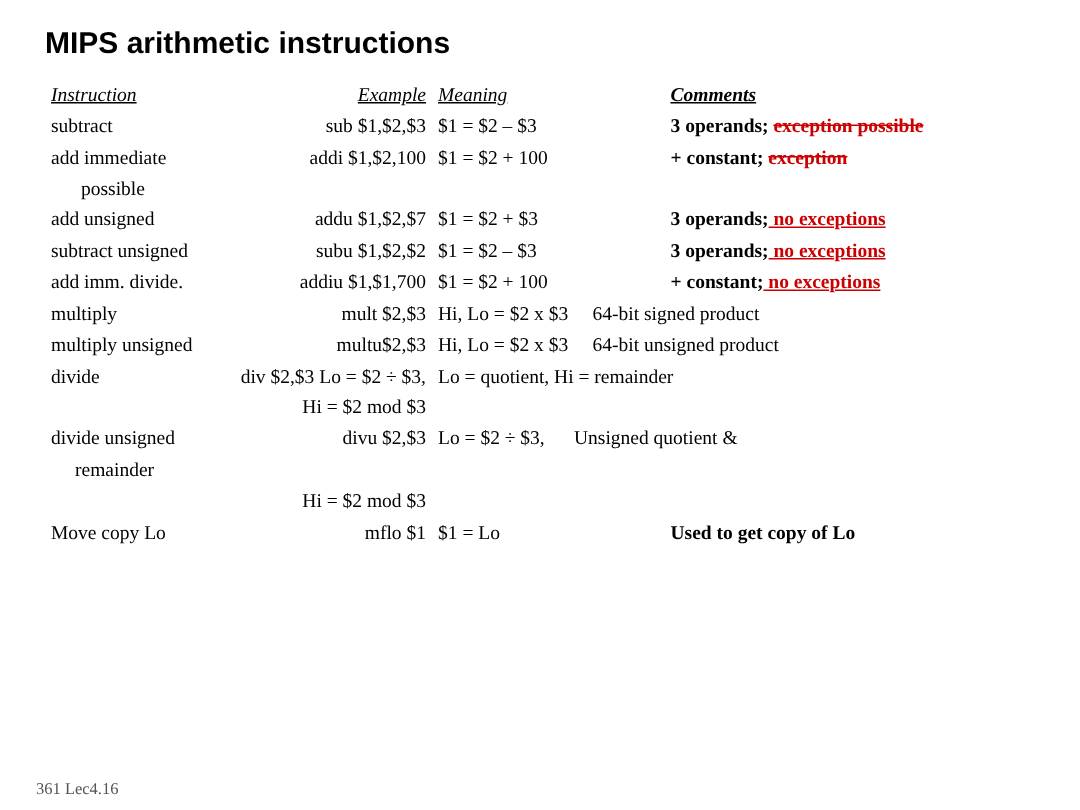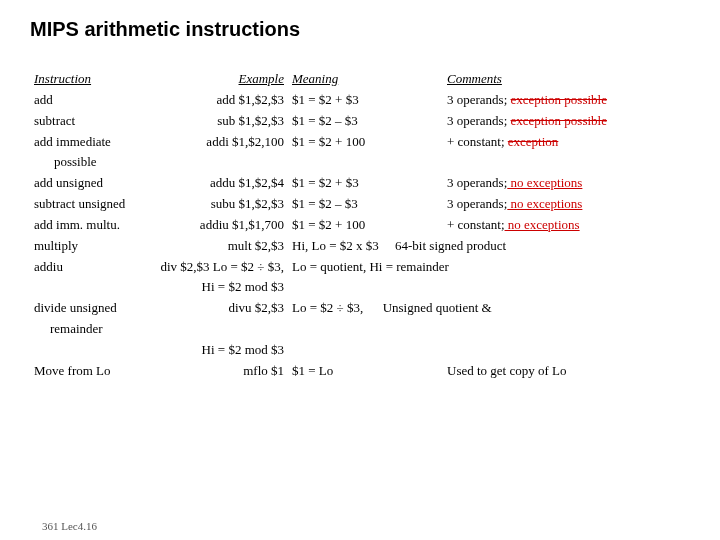--- a/index.html
+++ b/index.html
@@ -9,111 +9,110 @@
       font-size: 13px;
       color: #000;
       width: 720px;
       height: 540px;
       overflow: hidden;
       padding: 18px 30px 10px 30px;
     }
     h1 {
       font-size: 20px;
       font-weight: bold;
-      margin-bottom: 28px;
+      margin-bottom: 12px;
       font-family: Arial, sans-serif;
     }
     table {
       border-collapse: collapse;
       width: 100%;
     }
     td {
       padding: 1px 4px;
       vertical-align: top;
       line-height: 1.45;
     }
     .col-inst { width: 110px; }
     .col-ex   { width: 148px; text-align: right; }
     .col-mean { width: 155px; }
-    .col-com  { width: auto; }
+    .col-com  { width: auto; font-weight: bold; }
     .italic-header { font-style: italic; text-decoration: underline; }
     .red-strike { color: #c00; text-decoration: line-through; }
     .red-under  { color: #c00; text-decoration: underline; text-align: center; }
     .slide-num {
       position: absolute;
       bottom: 8px;
-      left: 42px;
+      left: 24px;
       font-size: 11px;
       color: #555;
     }
   </style>
 </head>
 <body>
 
 <h1>MIPS arithmetic instructions</h1>
 
 <table>
   <thead>
     <tr>
       <td class="col-inst italic-header">Instruction</td>
       <td class="col-ex italic-header">Example</td>
       <td class="col-mean italic-header">Meaning</td>
       <td class="col-com italic-header">Comments</td>
     </tr>
   </thead>
   <tbody id="table-body">
       <tr>
-    <td class="col-inst">add</td>
-    <td class="col-ex">add $1,$2,$3</td>
-    <td class="col-mean">$1 = $2 + $3</td>
-    <td class="col-com">3 operands; <span class="red-strike">exception possible</span></td>
-  </tr>
-      <tr>
     <td class="col-inst">subtract</td>
     <td class="col-ex">sub $1,$2,$3</td>
     <td class="col-mean">$1 = $2 – $3</td>
     <td class="col-com">3 operands; <span class="red-strike">exception possible</span></td>
   </tr>
       <tr>
     <td class="col-inst">add immediate</td>
     <td class="col-ex">addi $1,$2,100</td>
     <td class="col-mean">$1 = $2 + 100</td>
     <td class="col-com">+ constant; <span class="red-strike">exception</span></td>
   </tr>
       <tr>
     <td class="col-inst"><span style="padding-left:20px">possible</span></td>
     <td class="col-ex"></td>
     <td class="col-mean"></td>
     <td class="col-com"></td>
   </tr>
       <tr>
     <td class="col-inst">add unsigned</td>
-    <td class="col-ex">addu $1,$2,$4</td>
+    <td class="col-ex">addu $1,$2,$7</td>
     <td class="col-mean">$1 = $2 + $3</td>
     <td class="col-com">3 operands;<span class="red-under"> no exceptions</span></td>
   </tr>
       <tr>
     <td class="col-inst">subtract unsigned</td>
-    <td class="col-ex">subu $1,$2,$3</td>
+    <td class="col-ex">subu $1,$2,$2</td>
     <td class="col-mean">$1 = $2 – $3</td>
     <td class="col-com">3 operands;<span class="red-under"> no exceptions</span></td>
   </tr>
       <tr>
-    <td class="col-inst">add imm. multu.</td>
+    <td class="col-inst">add imm. divide.</td>
     <td class="col-ex">addiu $1,$1,700</td>
     <td class="col-mean">$1 = $2 + 100</td>
     <td class="col-com">+ constant;<span class="red-under"> no exceptions</span></td>
   </tr>
       <tr>
   <td class="col-inst">multiply</td>
   <td class="col-ex">mult $2,$3</td>
   <td colspan="2">Hi, Lo = $2 x $3 &nbsp;&nbsp;&nbsp; 64-bit signed product</td>
 </tr>
       <tr>
-  <td class="col-inst">addiu</td>
+  <td class="col-inst">multiply unsigned</td>
+  <td class="col-ex">multu$2,$3</td>
+  <td colspan="2">Hi, Lo = $2 x $3 &nbsp;&nbsp;&nbsp; 64-bit unsigned product</td>
+</tr>
+      <tr>
+  <td class="col-inst">divide</td>
   <td class="col-ex">div $2,$3 Lo = $2 ÷ $3,</td>
   <td colspan="2">Lo = quotient, Hi = remainder</td>
 </tr>
       <tr>
   <td class="col-inst"></td>
   <td class="col-ex" style="padding-left:60px">Hi = $2 mod $3</td>
   <td colspan="2"></td>
 </tr>
       <tr>
   <td class="col-inst">divide unsigned</td>
@@ -123,21 +122,21 @@
       <tr>
   <td class="col-inst" style="padding-left:20px">remainder</td>
   <td colspan="3"></td>
 </tr>
       <tr>
   <td class="col-inst"></td>
   <td class="col-ex" style="padding-left:60px">Hi = $2 mod $3</td>
   <td colspan="2"></td>
 </tr>
       <tr>
-  <td class="col-inst">Move from Lo</td>
+  <td class="col-inst">Move copy Lo</td>
   <td class="col-ex">mflo $1</td>
   <td class="col-mean">$1 = Lo</td>
   <td class="col-com">Used to get copy of Lo</td>
 </tr>
     </tbody>
 </table>
 
 <div class="slide-num">361  Lec4.16</div>
 
 </body></html>

